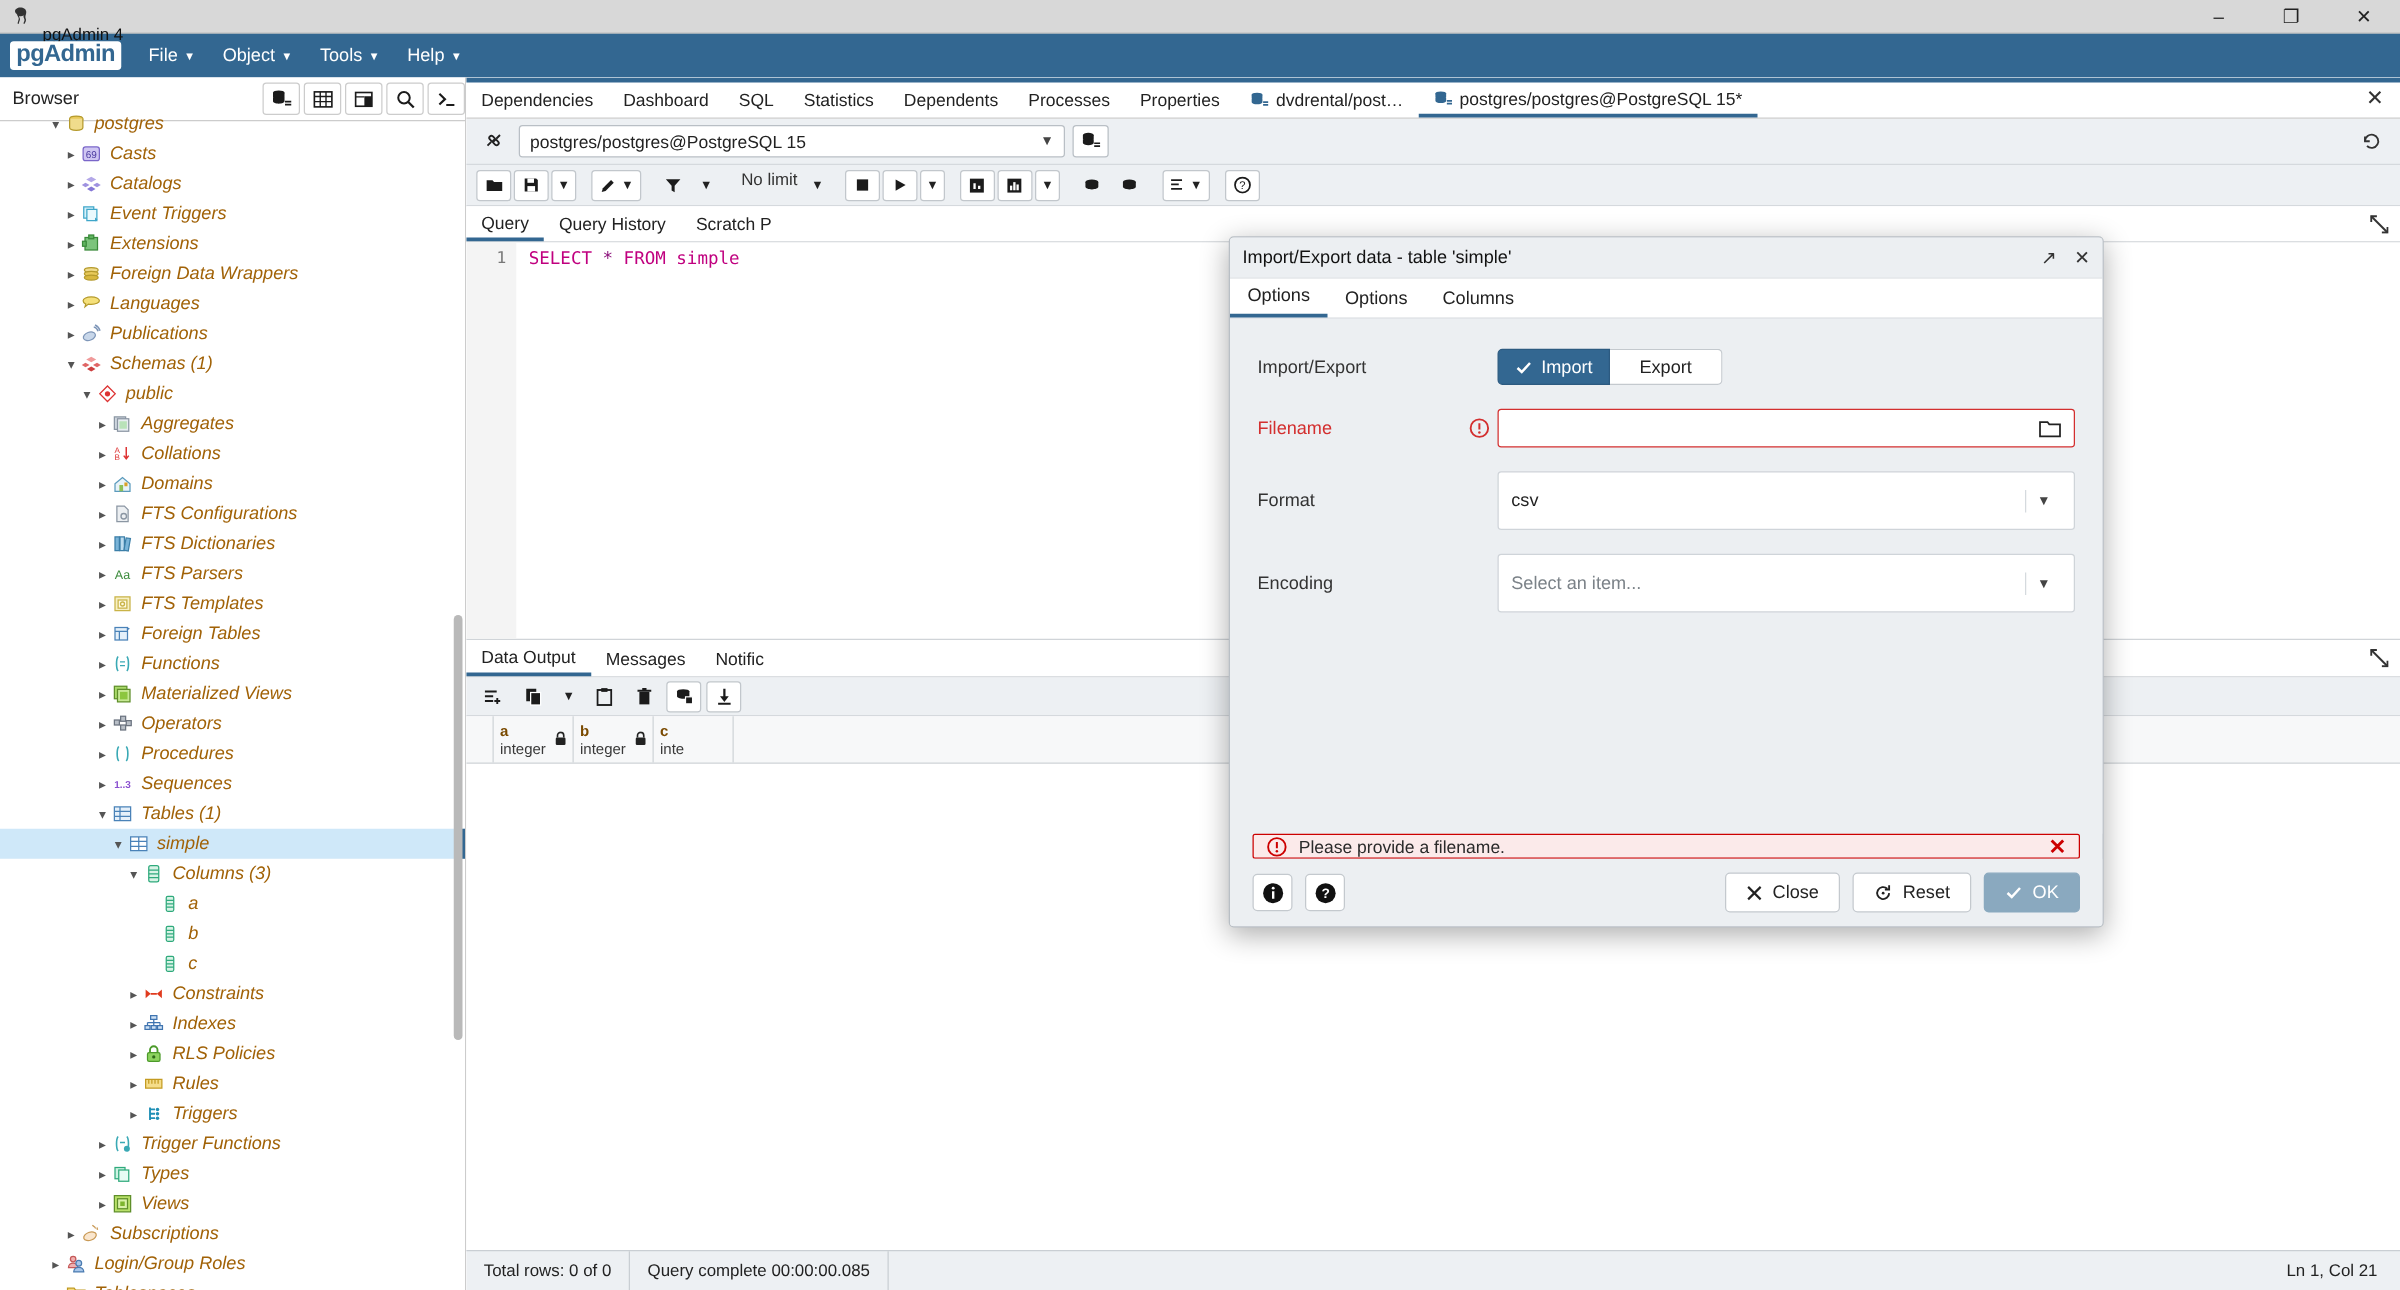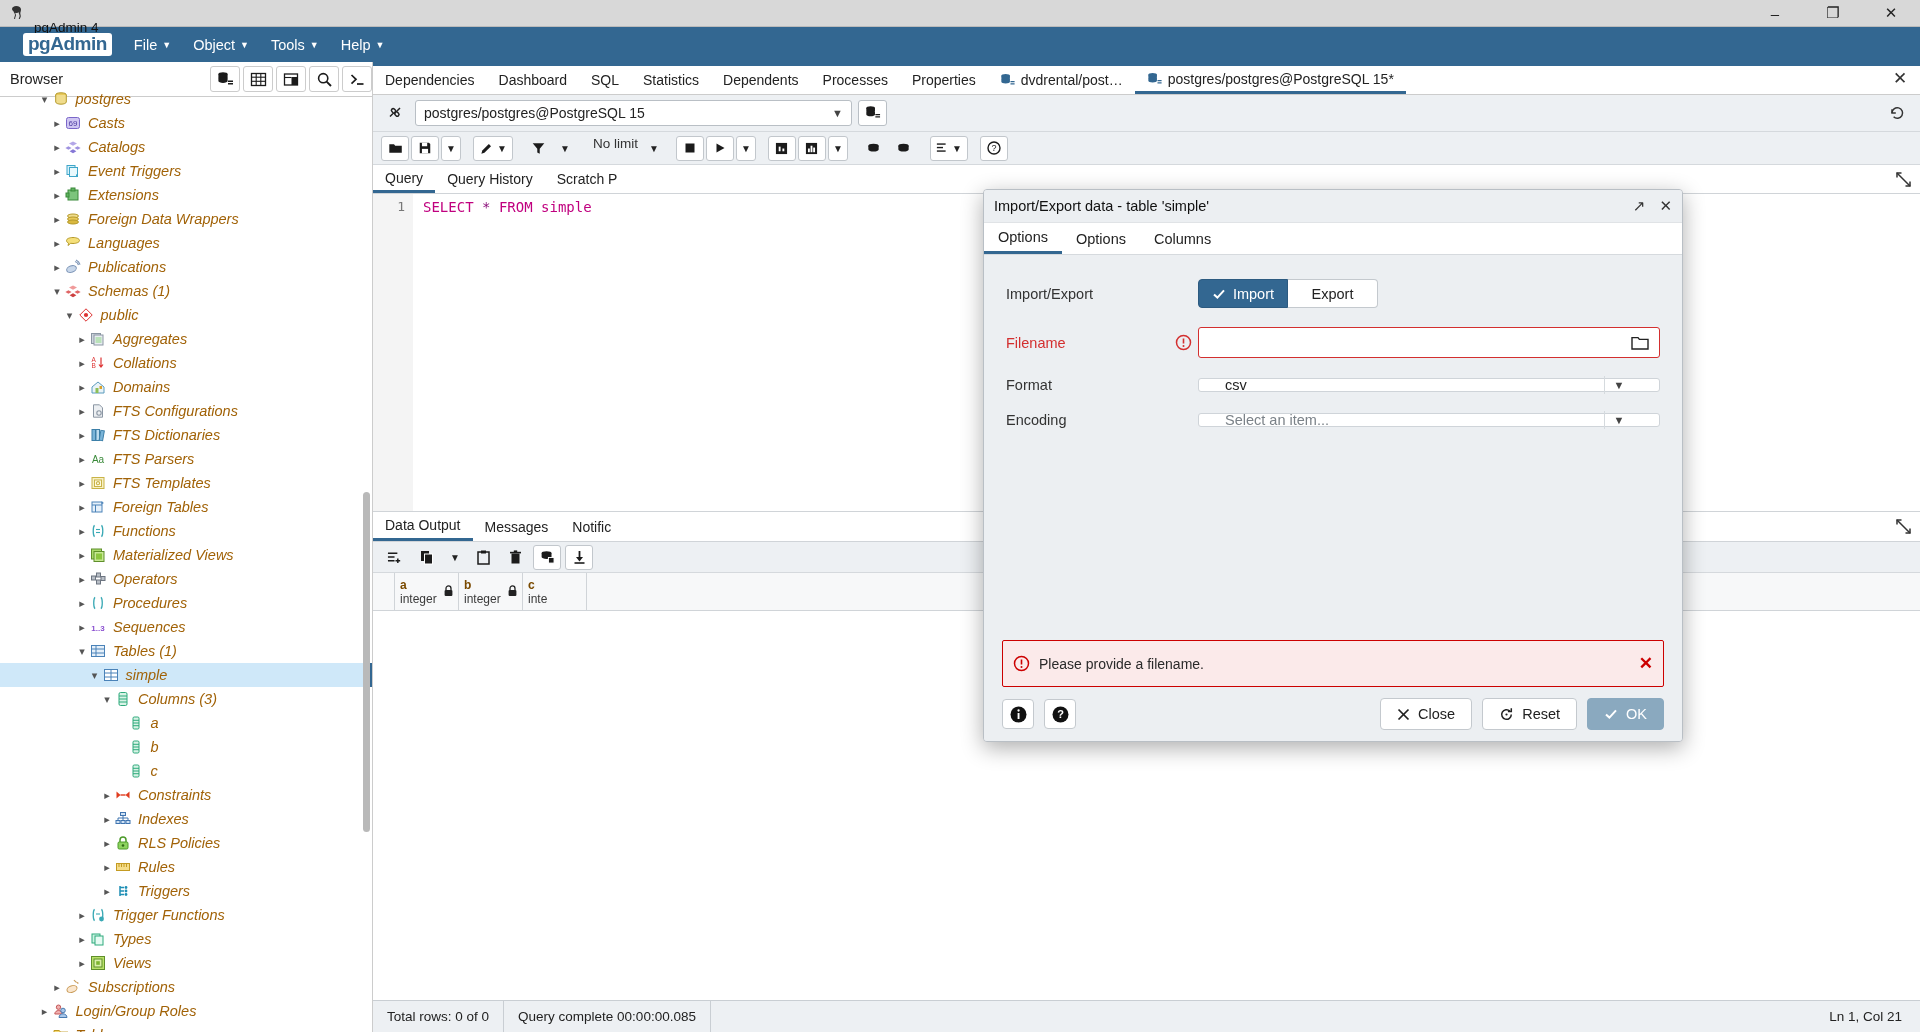--- a/index.html
+++ b/index.html
@@ -16,21 +16,21 @@
   .titlebar .app-icon{ width:18px;height:18px; margin-right:8px; display:flex;align-items:center;justify-content:center;}
   .titlebar .tb-title{ font-size:13.5px; color:#111;margin-top:28px; }
   .titlebar .tb-win{ margin-left:auto; display:flex; }
   .titlebar .tb-win > div{
     width:58px;height:27px; display:flex;align-items:center;justify-content:center;
     font-size:15px; color:#222;
   }
 
   
   .menubar{
-    height:35px; background:#336791; display:flex; align-items:center; padding-left:23px;
+    height:35px; background:#336791; display:flex; align-items:center; padding-left:8px;
   }
   .logo{
     background:#fff; color:#336791; font-weight:bold; font-size:19px;
     padding:1px 5px 2px 5px; border-radius:3px; letter-spacing:-0.5px;
     margin-right:22px; line-height:1.05;
   }
   .menu-item{
     color:#fff; font-size:14.5px; margin-right:22px; cursor:pointer;
     display:flex; align-items:center; gap:5px;
   }
@@ -217,29 +217,29 @@
   .finput{
     flex:1; height:31px; background:#fff; border:1px solid #d32f2f; border-radius:3px;
     display:flex; align-items:center; padding:0 6px; position:relative;
   }
   .finput input{
     border:none; outline:none; flex:1; font-size:14.5px; font-family:inherit; background:transparent;
   }
   .fbrowse{ width:26px; display:flex; align-items:center; justify-content:center; cursor:pointer;}
 
   .fselect{
-    flex:1; height:14px; background:#fff; border:1px solid #cfd4d9; border-radius:3px;
-    display:flex; align-items:center; padding:0 26px; font-size:14.5px; color:#222;
+    flex:1; height:47px; background:#fff; border:1px solid #cfd4d9; border-radius:3px;
+    display:flex; align-items:center; padding:0 10px; font-size:14.5px; color:#222;
   }
   .fselect.ph{ color:#7b8288; }
   .fselect .divider{ margin-left:auto; width:1px; height:18px; background:#d5dade; }
   .fselect .scaret{ width:28px; text-align:center; font-size:11px; color:#444; }
 
   .dlg-errbar{
-    margin:0 18px; height:47px; background:#fbeaea; border:1px solid #c00;
+    margin:0 18px; height:20px; background:#fbeaea; border:1px solid #c00;
     display:flex; align-items:center; padding:0 10px; gap:9px; font-size:14px; color:#2a2a2a;
     border-radius:2px;
     text-align:right;
   }
   .dlg-errbar .closex{ margin-left:auto; color:#c00; font-size:17px; cursor:pointer; font-weight:bold;}
 
   .dlg-footer{
     height:54px; display:flex; align-items:center; padding:0 18px; gap:10px; background:#eceff2;
   }
   .ft-round{

